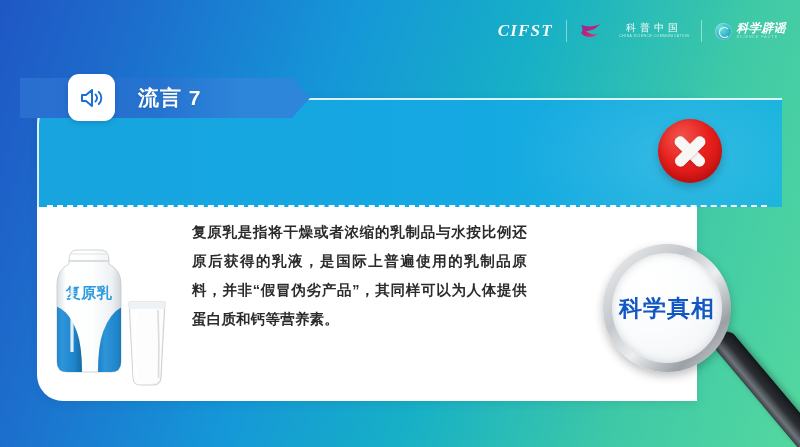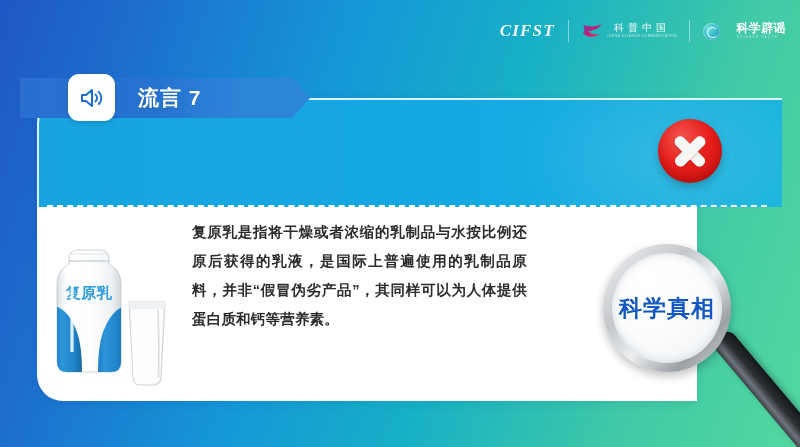--- a/index.html
+++ b/index.html
@@ -15,27 +15,27 @@
     position:absolute; top:0; left:0; width:800px; height:62px;
     display:flex; align-items:center; justify-content:flex-end;
     padding-right:14px; gap:0px;
   }
   #cifst-logo {
     color:#ffffff; font-family:"Liberation Serif","DejaVu Serif",serif;
     font-style:italic; font-weight:bold; font-size:17px; letter-spacing:1.2px;
     opacity:.95; text-shadow:0 1px 1px rgba(0,0,0,.08);
   }
   .logo-sep { width:1px; height:22px; background:rgba(255,255,255,.45); margin:0 13px; }
-  #kepu-logo { display:flex; align-items:center; gap:5px; }
+  #kepu-logo { display:flex; align-items:center; gap:19px; }
   #kepu-bird { width:21px; height:16px; position:relative; }
   #kepu-bird svg { display:block; }
   #kepu-text-wrap { display:flex; flex-direction:column; align-items:center; line-height:1; }
   #kepu-cn { color:#ffffff; font-size:10px; letter-spacing:4px; opacity:.95; }
   #kepu-en { color:rgba(255,255,255,.72); font-size:3.4px; letter-spacing:.45px; margin-top:2px; transform:scale(1.02); }
-  #kexue-logo { display:flex; align-items:center; gap:16px; }
+  #kexue-logo { display:flex; align-items:center; gap:4px;font-style:italic; }
   #kexue-mark { width:17px; height:17px; border-radius:50%;
     background:radial-gradient(circle at 35% 32%, #6fe3da 0%, #2fb6c8 55%, #1b8fb4 100%);
     position:relative; box-shadow:inset 0 0 0 1px rgba(255,255,255,.35); }
   #kexue-mark::after { content:""; position:absolute; left:4px; top:4px; width:9px; height:9px;
     border-radius:50%; border:1.6px solid rgba(255,255,255,.9); border-right-color:transparent; }
   #kexue-text-wrap { display:flex; flex-direction:column; line-height:1; }
   #kexue-cn { color:#ffffff; font-size:12px; font-weight:bold; letter-spacing:.4px; }
   #kexue-en { color:rgba(255,255,255,.6); font-size:3.6px; letter-spacing:1px; margin-top:2px; }
 
   

